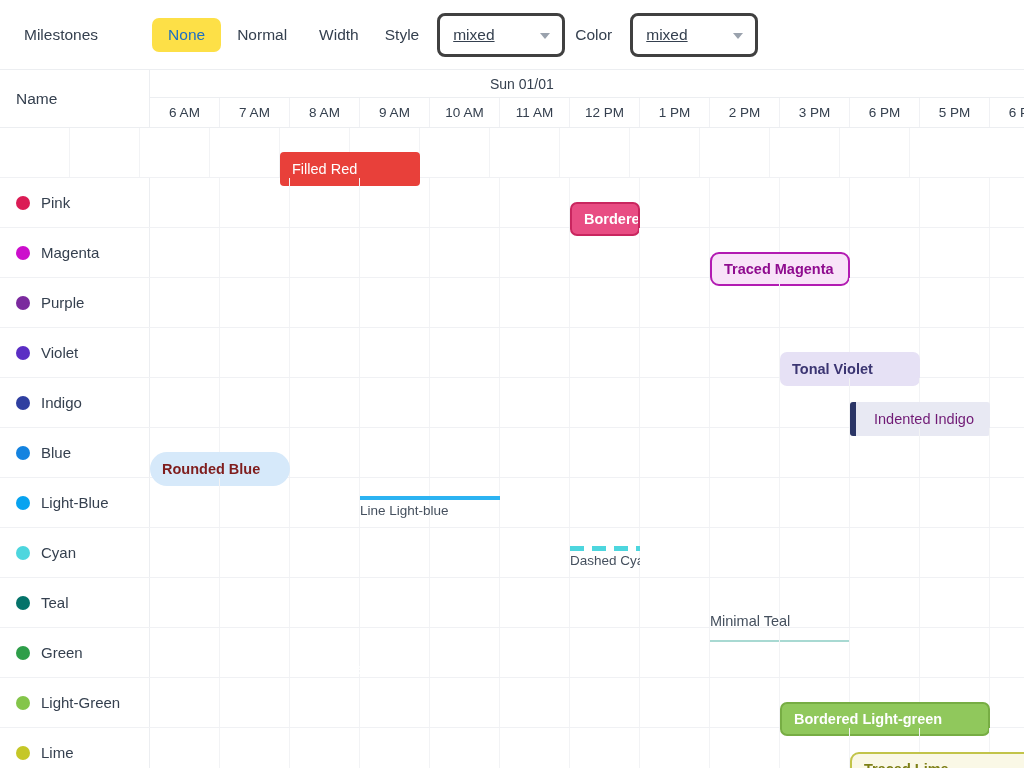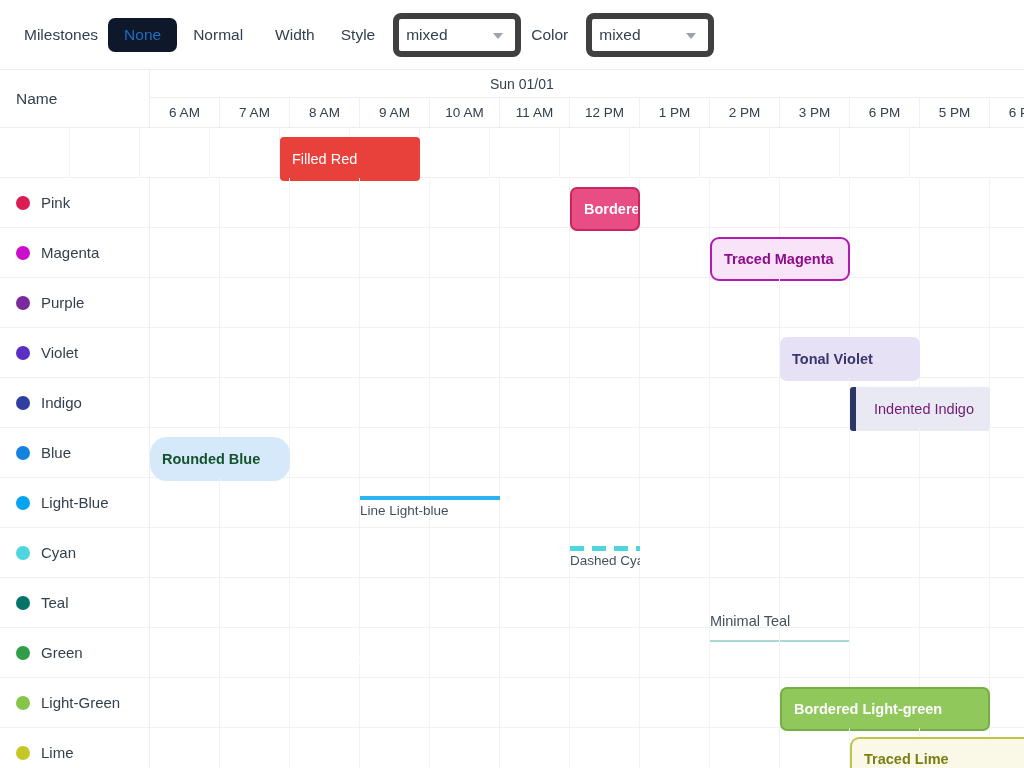--- a/index.html
+++ b/index.html
@@ -32,35 +32,37 @@
     color: #35404f;
     padding: 8px 16px;
     border-radius: 7px;
     background: transparent;
     border: none;
     cursor: pointer;
     font-family: inherit;
     white-space: nowrap;
   }
   .seg-btn.active {
-    background: #0f172a;
+    background: #fde047;
     color: #1c6fc4;
+    margin-left: 44px;
   }
   .select-box {
     position: relative;
     width: 128px;
     height: 44px;
-    border: 6px solid #404040;
+    border: 3px solid #404040;
     border-radius: 8px;
     background: #fff;
     display: flex;
     align-items: center;
-    padding: 0 7px;
+    padding: 0 13px;
     margin-left: 8px;
     cursor: pointer;
+    text-decoration: underline;
   }
   .select-val {
     font-size: 15.5px;
     color: #35404f;
   }
   .caret {
     position: absolute;
     right: 12px;
     top: 50%;
     margin-top: -2px;
@@ -134,22 +136,22 @@
   .rowtrack { flex: 1; position: relative; }
   .gridcell {
     position: absolute; top: 0; bottom: 0;
     width: 70px;
     border-right: 1px solid #f2f3f5;
   }
 
   
   .bar {
     position: absolute;
-    top: 9px;
-    height: 44px;
+    top: 24px;
+    height: 34px;
     display: flex;
     align-items: center;
     overflow: hidden;
     white-space: nowrap;
   }
   .bar .btext {
     font-size: 14.5px;
     padding: 0 12px;
     overflow: hidden;
     white-space: nowrap;
@@ -393,21 +395,21 @@
           <div class="gridcell" style="left: 280px;"></div>
           <div class="gridcell" style="left: 350px;"></div>
           <div class="gridcell" style="left: 420px;"></div>
           <div class="gridcell" style="left: 490px;"></div>
           <div class="gridcell" style="left: 560px;"></div>
           <div class="gridcell" style="left: 630px;"></div>
           <div class="gridcell" style="left: 700px;"></div>
           <div class="gridcell" style="left: 770px;"></div>
           <div class="gridcell" style="left: 840px;"></div>
           <div class="bar st-rounded" style="left: 0px; width: 140px; background: rgb(214, 233, 250);">
-            <span class="btext" style="color: #14532d;">Rounded Blue</span>
+            <span class="btext" style="color: #7f1d1d;">Rounded Blue</span>
           </div>
         </div>
       </div>
       <div class="row">
         <div class="rowname">
           <span class="dot" style="background: rgb(7, 163, 240);"></span>
           <span class="rowlabel">Light-Blue</span>
         </div>
         <div class="rowtrack">
           <div class="gridcell" style="left: 0px;"></div>

